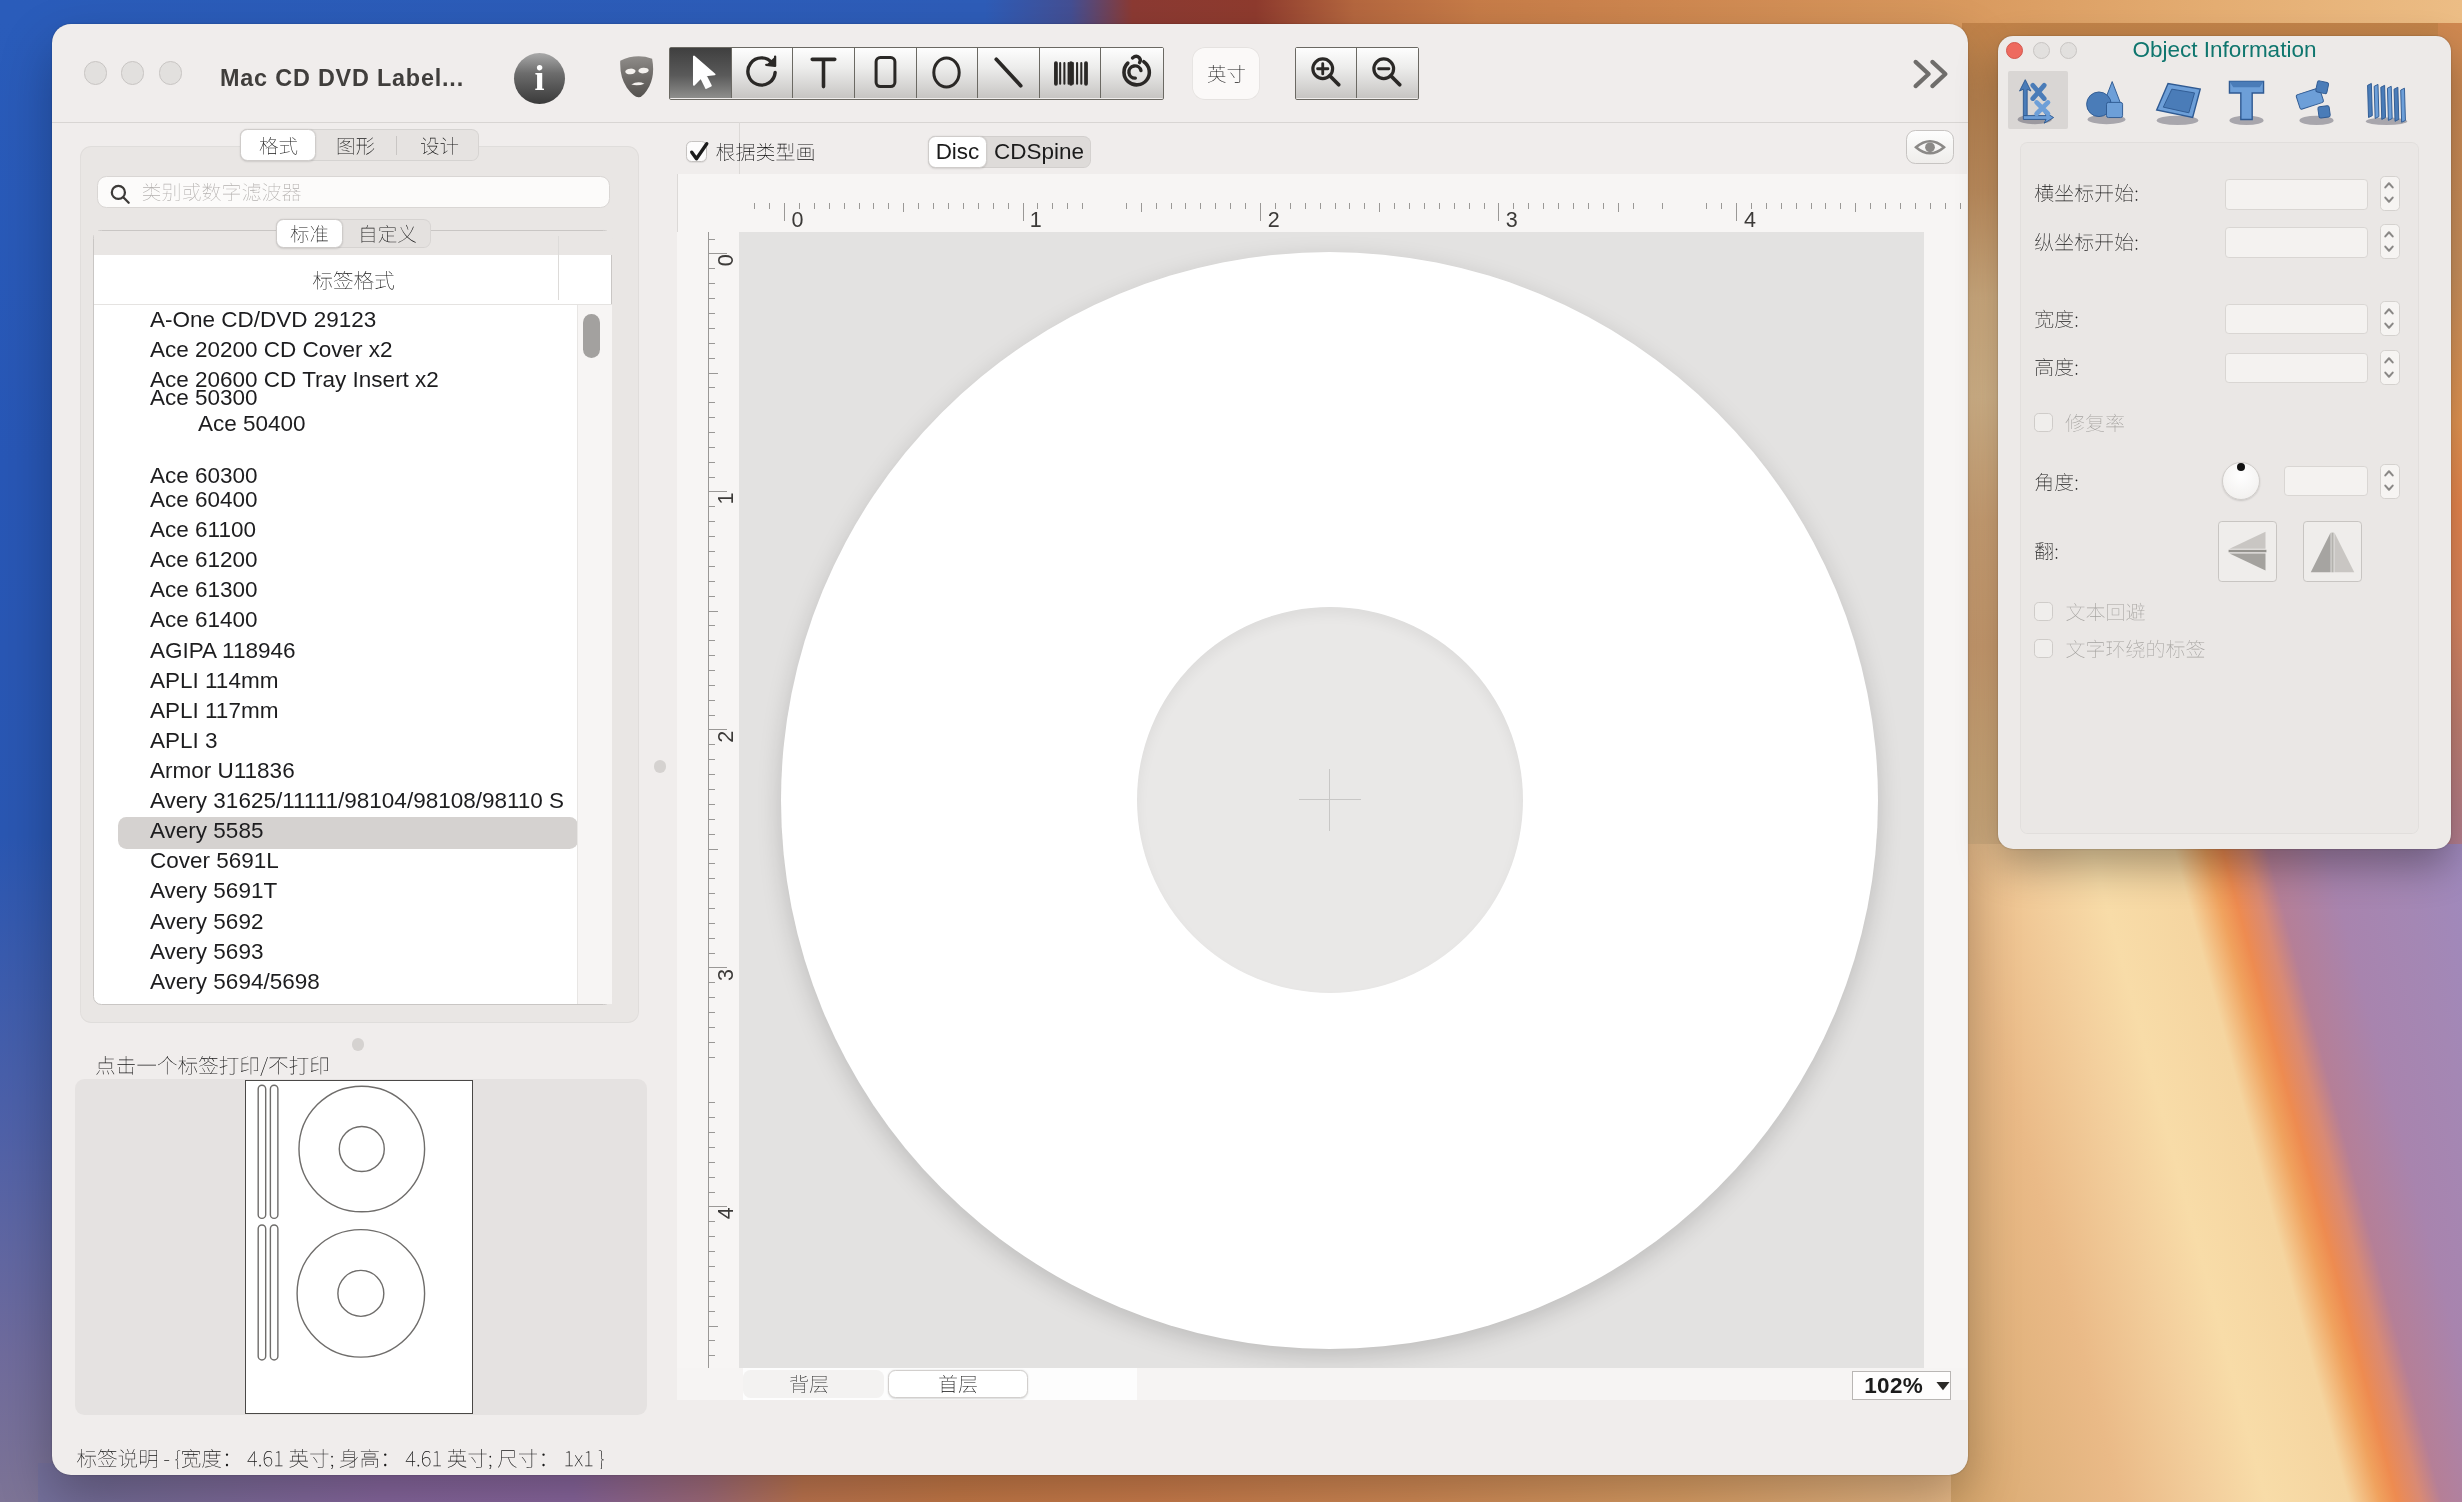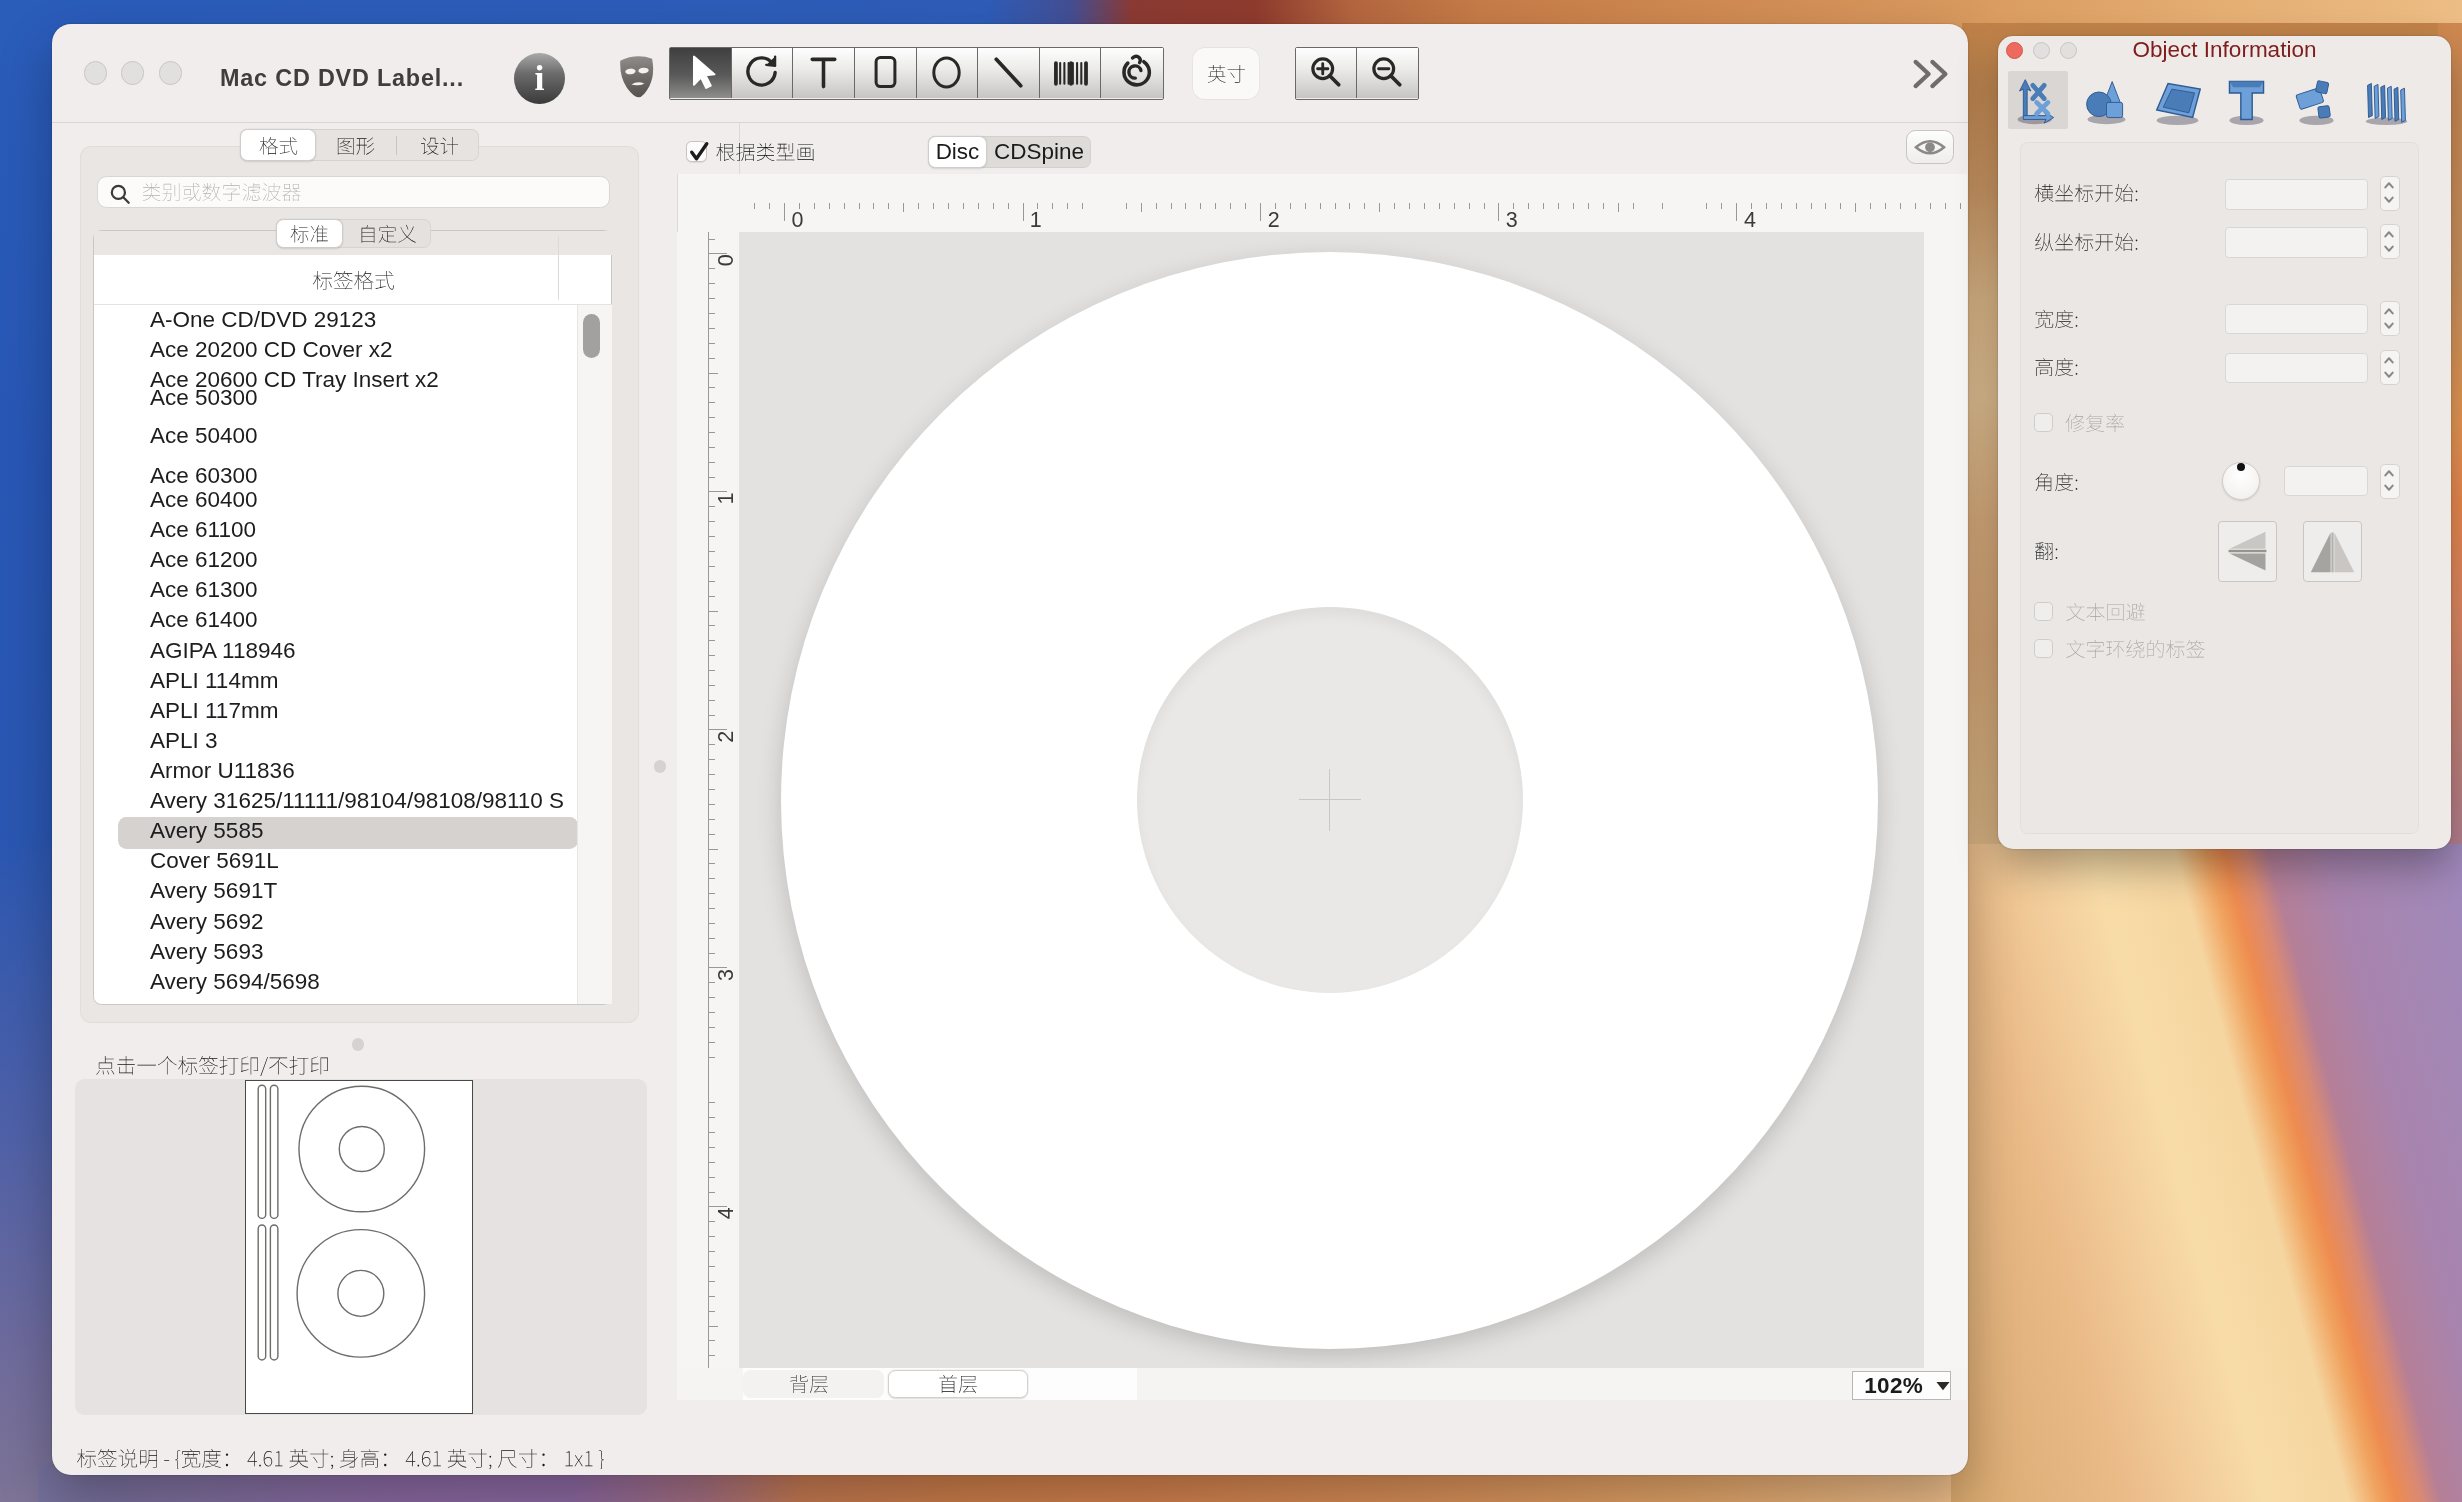--- a/index.html
+++ b/index.html
@@ -66,21 +66,21 @@
 #zoomctl{left:1800px;top:1347px;width:99px;height:29px;background:#fefdfd;border:1.4px solid #b9b6b4;box-sizing:border-box;display:flex;align-items:center;}
 #chkbox{left:634px;top:117px;width:20.6px;height:20.6px;border-radius:5.6px;background:#fdfcfc;border:1.4px solid #c6c3c1;box-sizing:border-box;box-shadow:0 0.9px 0.9px rgba(0,0,0,.08);}
 #dcseg{left:876px;top:112px;width:163px;height:32px;border-radius:7.5px;background:#dedbd9;box-shadow:inset 0 0 0 0.9px rgba(0,0,0,.05);}
 #dcsel{left:876px;top:112px;width:59px;height:32px;border-radius:7.5px;background:#fff;border:0.9px solid #cfccca;box-sizing:border-box;box-shadow:0 0.9px 1.9px rgba(0,0,0,.12);}
 .lat24{font-size:22.5px;color:#1b1b1b;}
 #eyebtn{left:1854px;top:106px;width:48px;height:34px;border-radius:9.4px;background:linear-gradient(180deg,#fdfdfd,#efedeb);border:0.9px solid #c7c4c2;box-sizing:border-box;display:flex;align-items:center;justify-content:center;}
 
 
 #panel{left:1998px;top:36px;width:453px;height:813px;border-radius:15px;background:#edeae8;
  box-shadow:0 17px 42px rgba(0,0,0,.33),0 0 1.9px rgba(0,0,0,.28);}
-#ptitle{left:0;top:0;width:453px;height:28px;display:flex;align-items:center;justify-content:center;font-size:22.5px;color:#7f1d1d;}
+#ptitle{left:0;top:0;width:453px;height:28px;display:flex;align-items:center;justify-content:center;font-size:22.5px;color:#0f766e;}
 #pinset{left:21.6px;top:106px;width:399px;height:692px;border-radius:7.5px;background:#eae7e5;box-shadow:inset 0 0 0 0.9px rgba(0,0,0,.035);}
 .fld{position:absolute;background:#f4f2f0;border:0.9px solid #d9d6d3;border-radius:3.8px;box-sizing:border-box;}
 .stp{position:absolute;width:19.7px;height:35px;background:#f6f4f2;border:0.9px solid #d5d2cf;border-radius:4.7px;box-sizing:border-box;}
 .pchk{position:absolute;width:19px;height:19px;border-radius:4.7px;background:#f0eeec;border:1.4px solid #cfccc9;box-sizing:border-box;}
 .flipbtn{position:absolute;width:59px;height:61px;background:#efedeb;border:1.4px solid #c8c5c2;border-radius:3.8px;box-sizing:border-box;display:flex;align-items:center;justify-content:center;}
 #iconsel{left:10.3px;top:35px;width:60px;height:58px;background:#d9d6d4;border-radius:1.9px;}
 </style></head>
 <body>
 <div id="screen">
  <div class="abs wpTop"></div>
@@ -262,21 +262,21 @@
         </svg>
       </div>
   <div class="abs" id="lhdrsep"></div>
   <div class="abs" id="lhdrline"></div>
   <div class="abs" id="rowsel"></div>
   <div class="abs" id="rows">
         <div class="row" style="top:0px;">A-One CD/DVD 29123</div>
         <div class="row" style="top:30px;">Ace 20200 CD Cover x2</div>
         <div class="row" style="top:60px;">Ace 20600 CD Tray Insert x2</div>
         <div class="row" style="top:78px;">Ace 50300</div>
-        <div class="row" style="top:116px;">Ace 50400</div>
+        <div class="row" style="top:104px;margin-left:48px;">Ace 50400</div>
         <div class="row" style="top:156px;">Ace 60300</div>
         <div class="row" style="top:180px;">Ace 60400</div>
         <div class="row" style="top:210px;">Ace 61100</div>
         <div class="row" style="top:240px;">Ace 61200</div>
         <div class="row" style="top:270px;">Ace 61300</div>
         <div class="row" style="top:300px;">Ace 61400</div>
         <div class="row" style="top:331px;">AGIPA 118946</div>
         <div class="row" style="top:361px;">APLI 114mm</div>
         <div class="row" style="top:391px;">APLI 117mm</div>
         <div class="row" style="top:421px;">APLI 3</div>

